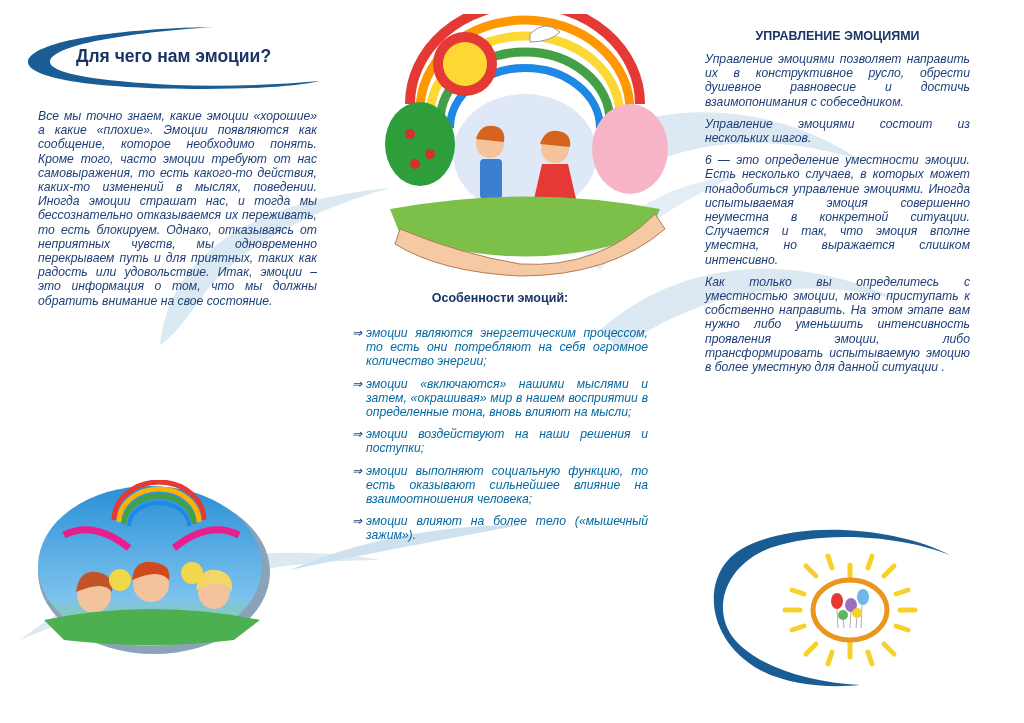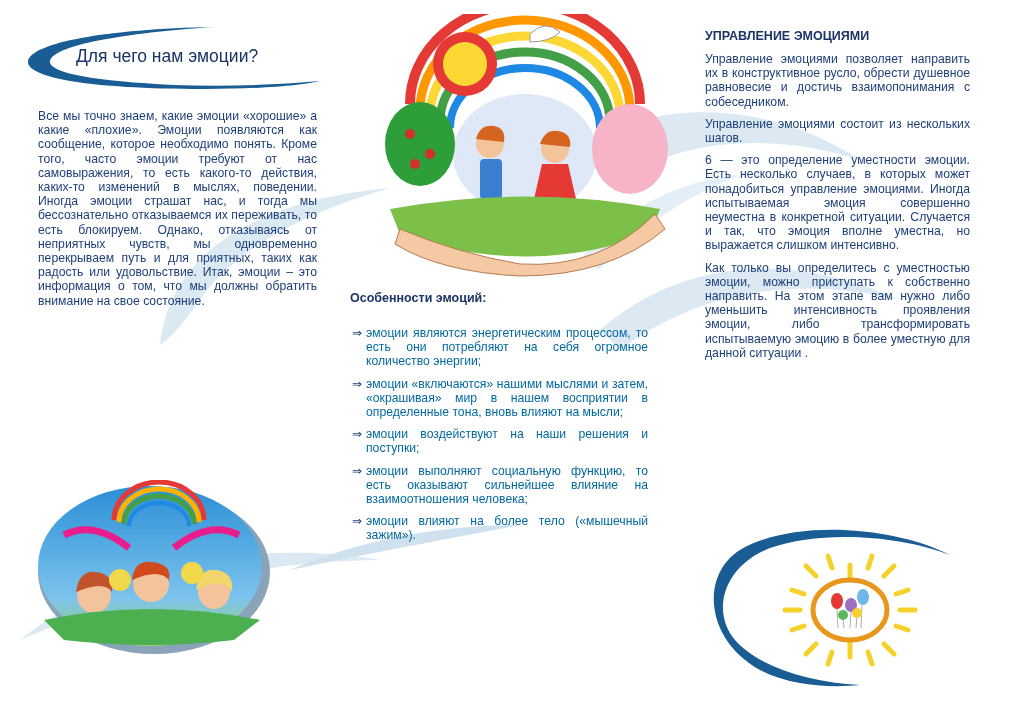--- a/index.html
+++ b/index.html
@@ -1,38 +1,38 @@
 <!DOCTYPE html>
 <html><head>
 <meta charset="utf-8">
 <style>
   * { box-sizing: border-box; margin: 0; padding: 0; }
   html, body { width: 1024px; height: 723px; background: #ffffff; overflow: hidden; }
   body { position: relative; font-family: "Liberation Sans", sans-serif; color: #1e3c6e; }
 
   .bg-swoosh { position: absolute; left: 0; top: 0; width: 1024px; height: 723px; z-index: 0; pointer-events: none; }
 
-  .col { position: absolute; z-index: 2; }
+  .col { position: absolute; z-index: 2; font-style: italic; }
   .p { font-size: 12.2px; line-height: 14.2px; text-align: justify; color: #1e3f78; margin-bottom: 8px; }
 
   
   .title-ellipse { position: absolute; left: 24px; top: 25px; width: 296px; height: 66px; z-index: 1; }
-  .title-text { position: absolute; left: 76px; top: 46px; font-size: 17.5px; font-weight: normal; color: #1b3466; z-index: 3; }
+  .title-text { position: absolute; left: 76px; top: 46px; font-size: 17.5px; font-weight: bold; color: #1b3466; z-index: 3; }
   .left-col { left: 38px; top: 109px; width: 279px; }
 
   
   .mid-image { position: absolute; left: 380px; top: 14px; width: 290px; height: 265px; z-index: 2; }
-  .mid-heading { position: absolute; left: 350px; top: 291px; width: 300px; font-size: 12.5px; font-weight: bold; color: #1b3466; z-index: 3; }
+  .mid-heading { position: absolute; left: 350px; top: 291px; width: 300px; text-align: center; font-size: 12.5px; font-weight: bold; color: #1b3466; z-index: 3; }
   .mid-col { left: 352px; top: 326px; width: 296px; }
   .bullet { display: flex; margin-bottom: 8px; }
   .bullet .arrow { width: 14px; flex: 0 0 14px; font-size: 12px; line-height: 14.2px; color: #1e3f78; }
   .bullet .txt { flex: 1; font-size: 12.2px; line-height: 14.2px; text-align: justify; color: #0369a1; }
 
   
-  .right-heading { position: absolute; left: 705px; top: 29px; width: 265px; font-size: 12.5px; font-weight: bold; color: #1b3466; z-index: 3; }
+  .right-heading { position: absolute; left: 705px; top: 29px; width: 265px; text-align: center; font-size: 12.5px; font-weight: bold; color: #1b3466; z-index: 3; }
   .right-col { left: 705px; top: 52px; width: 265px; }
 
   .kids-oval { position: absolute; left: 34px; top: 480px; width: 236px; height: 176px; z-index: 2; }
   .logo { position: absolute; left: 700px; top: 510px; width: 270px; height: 180px; z-index: 2; }
 </style>
 </head>
 <body>
 
 <svg class="bg-swoosh" viewBox="0 0 1024 723">
   <path d="M160,345 C170,250 260,200 390,188 C330,205 240,240 200,300 C185,320 175,335 160,345 Z" fill="#dbe9f3"></path>

